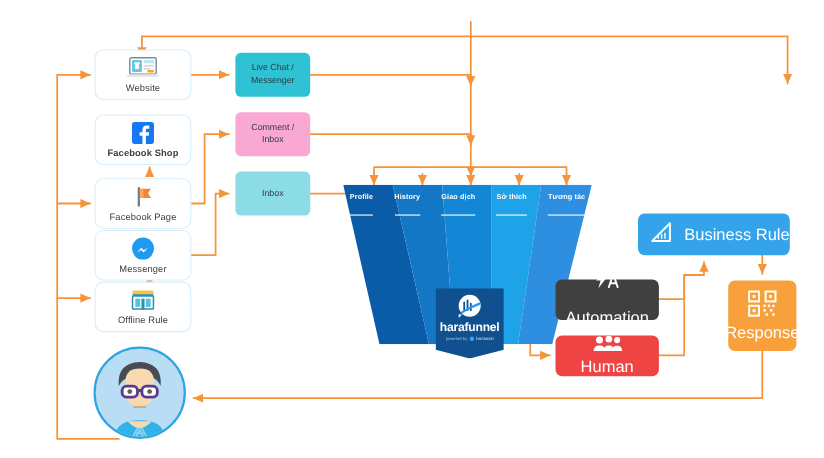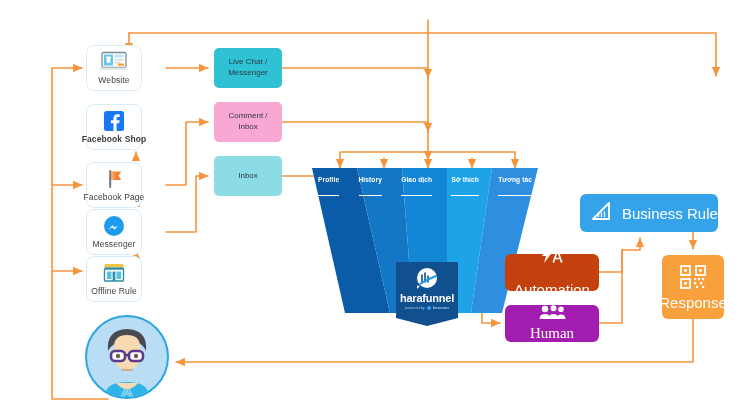--- a/index.html
+++ b/index.html
@@ -21,21 +21,21 @@
     position: absolute;
     left: 0; top: 0;
     width: 749px;
     height: 416px;
     pointer-events: none;
   }
 
   
   .channel {
     position: absolute;
-    width: 56px;
+    width: 88px;
     height: 46px;
     background: #ffffff;
     border: 1.4px solid #d8edfb;
     border-radius: 8px;
     box-sizing: border-box;
     display: flex;
     flex-direction: column;
     align-items: center;
     justify-content: flex-start;
     padding-top: 4px;
@@ -125,22 +125,22 @@
 
   #business-rule {
     left: 580px; top: 194px;
     width: 138px; height: 38px;
     background: #35a3ea;
     flex-direction: row;
     justify-content: flex-start;
     padding-left: 10px;
     gap: 10px;
   }
-  #automation { left: 505px; top: 254px; width: 94px; height: 37px; background: #c2410c; gap: 14px; }
-  #human      { left: 505px; top: 305px; width: 94px; height: 37px; background: #a21caf; font-family: Liberation Serif, serif; }
+  #automation { left: 505px; top: 254px; width: 94px; height: 37px; background: #404040; gap: 14px; }
+  #human      { left: 505px; top: 305px; width: 94px; height: 37px; background: #ef4444; }
   #response   { left: 662px; top: 255px; width: 62px; height: 64px; background: #f8a13c; }
 
   
   #avatar {
     position: absolute;
     left: 85px; top: 315px;
     width: 84px; height: 84px;
     border-radius: 50%;
     background: #b8ddf5;
     border: 2px solid #2ba6e0;

